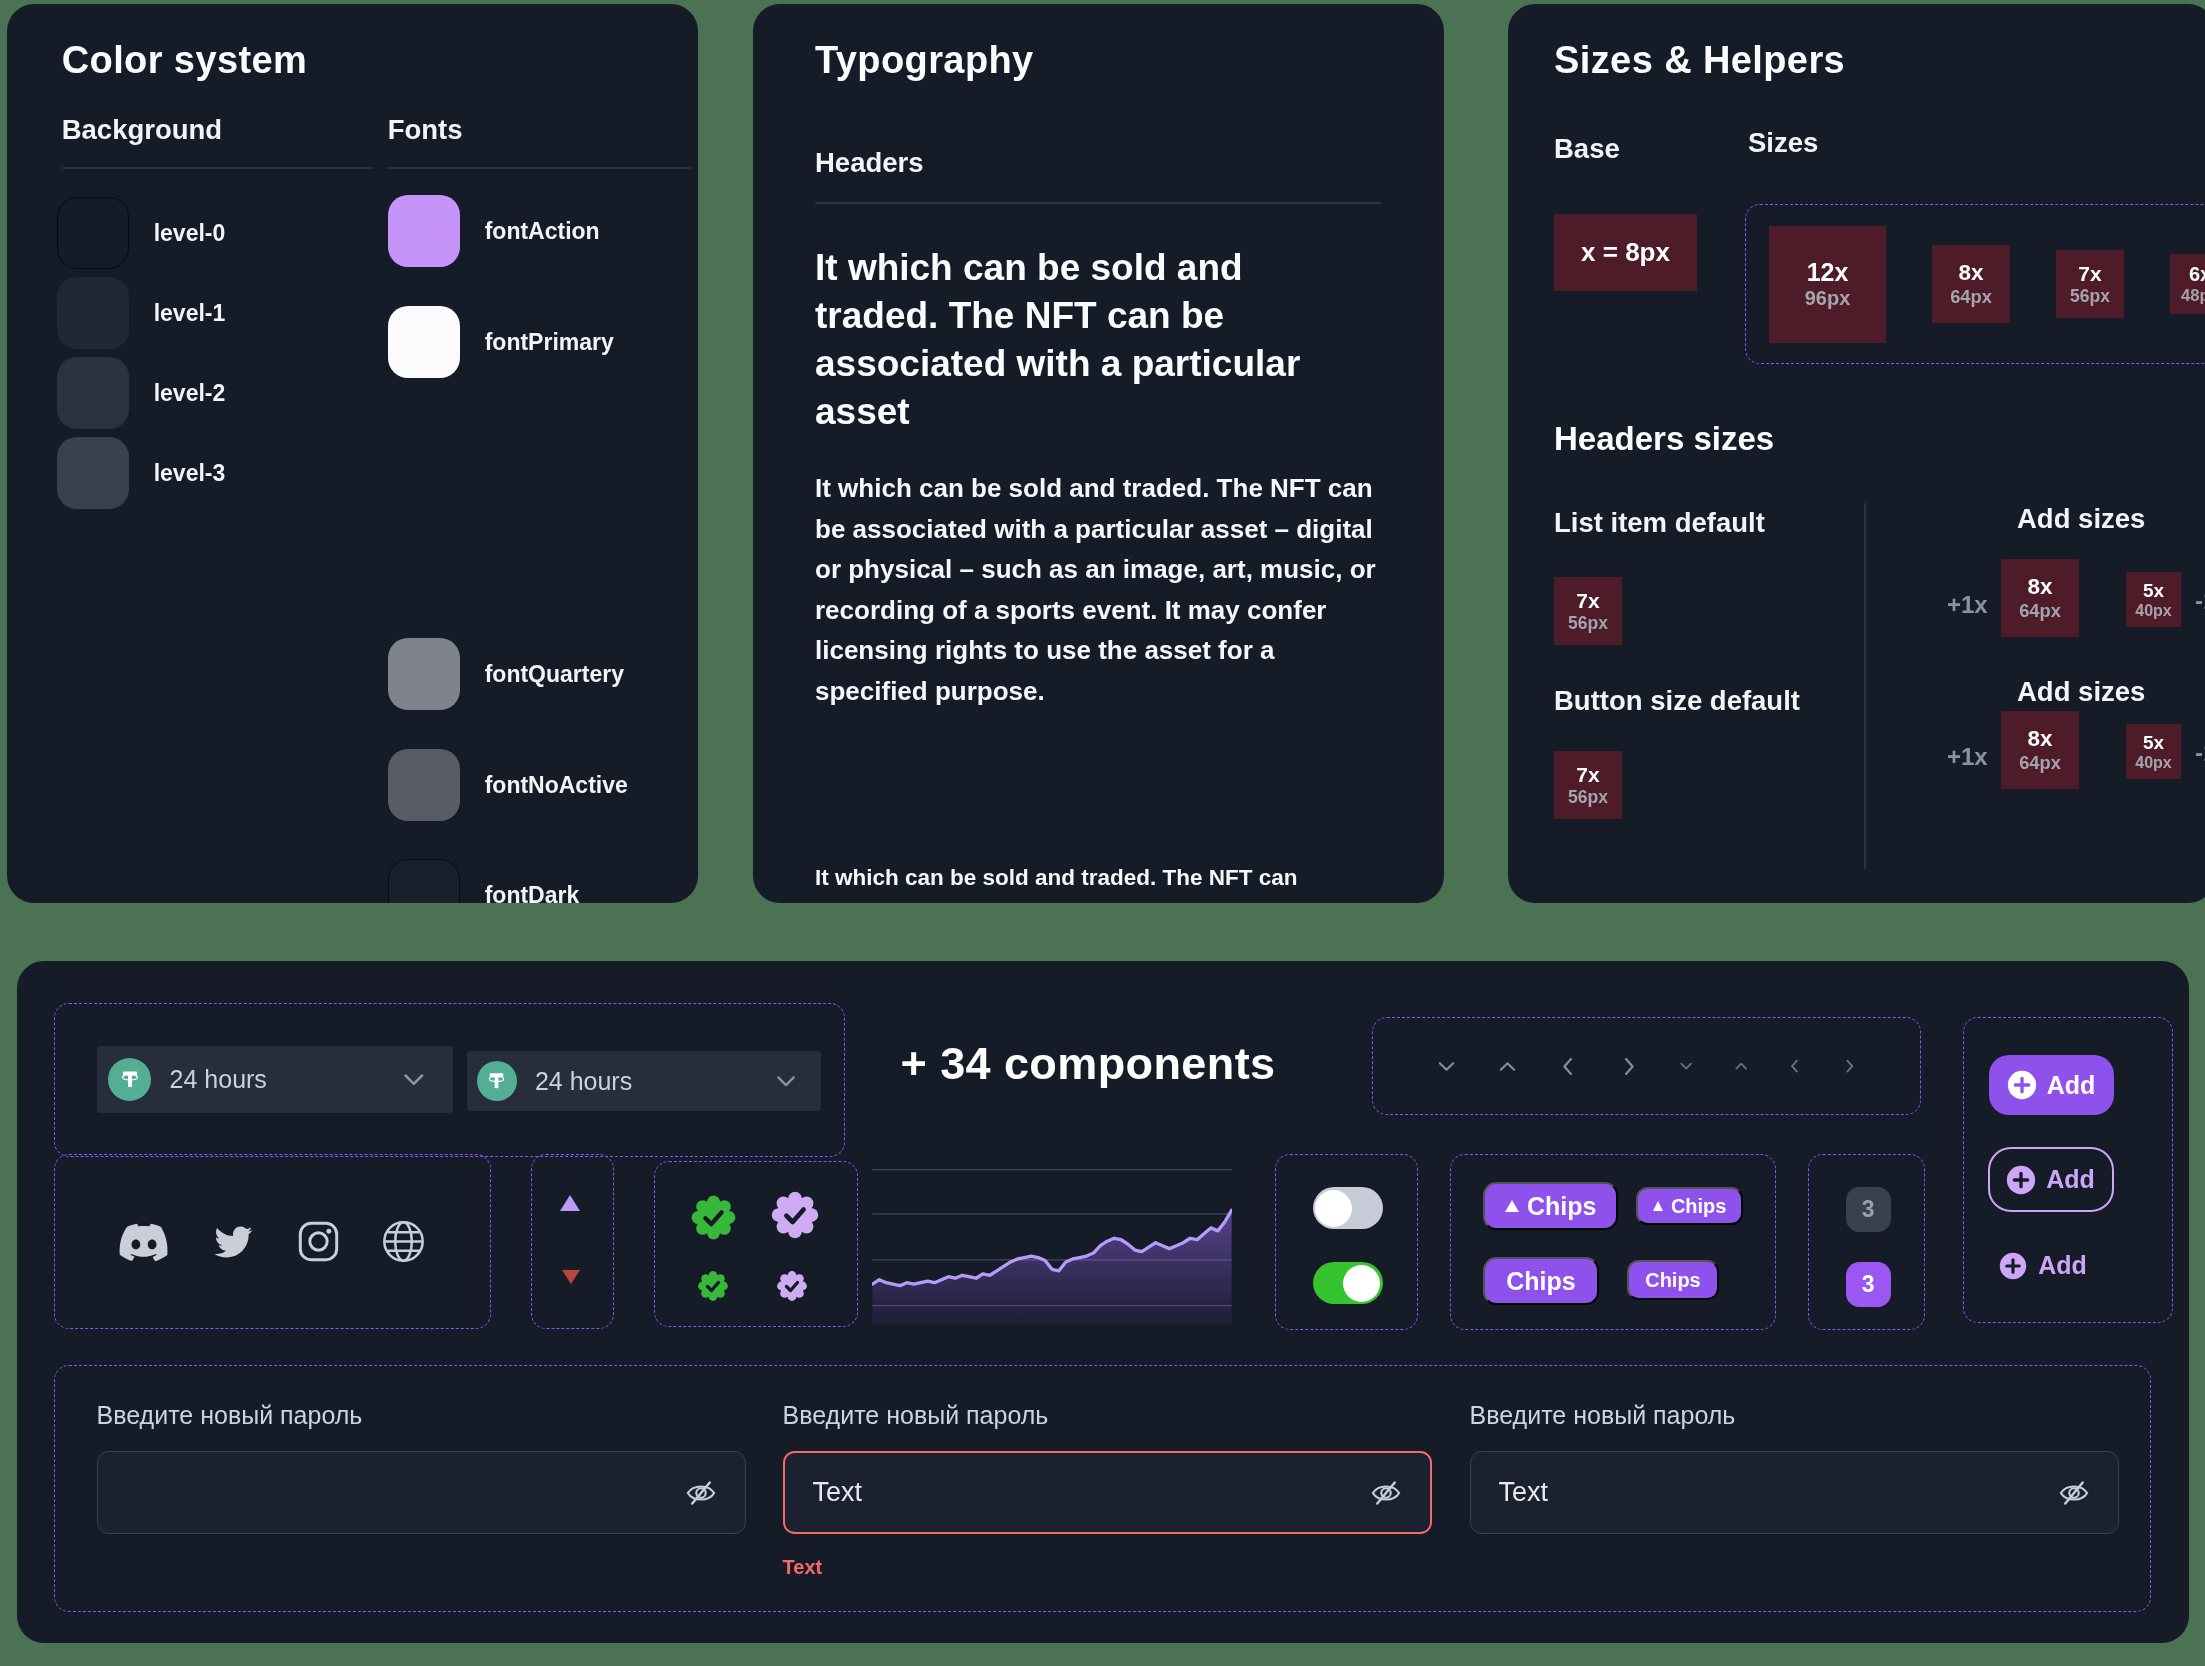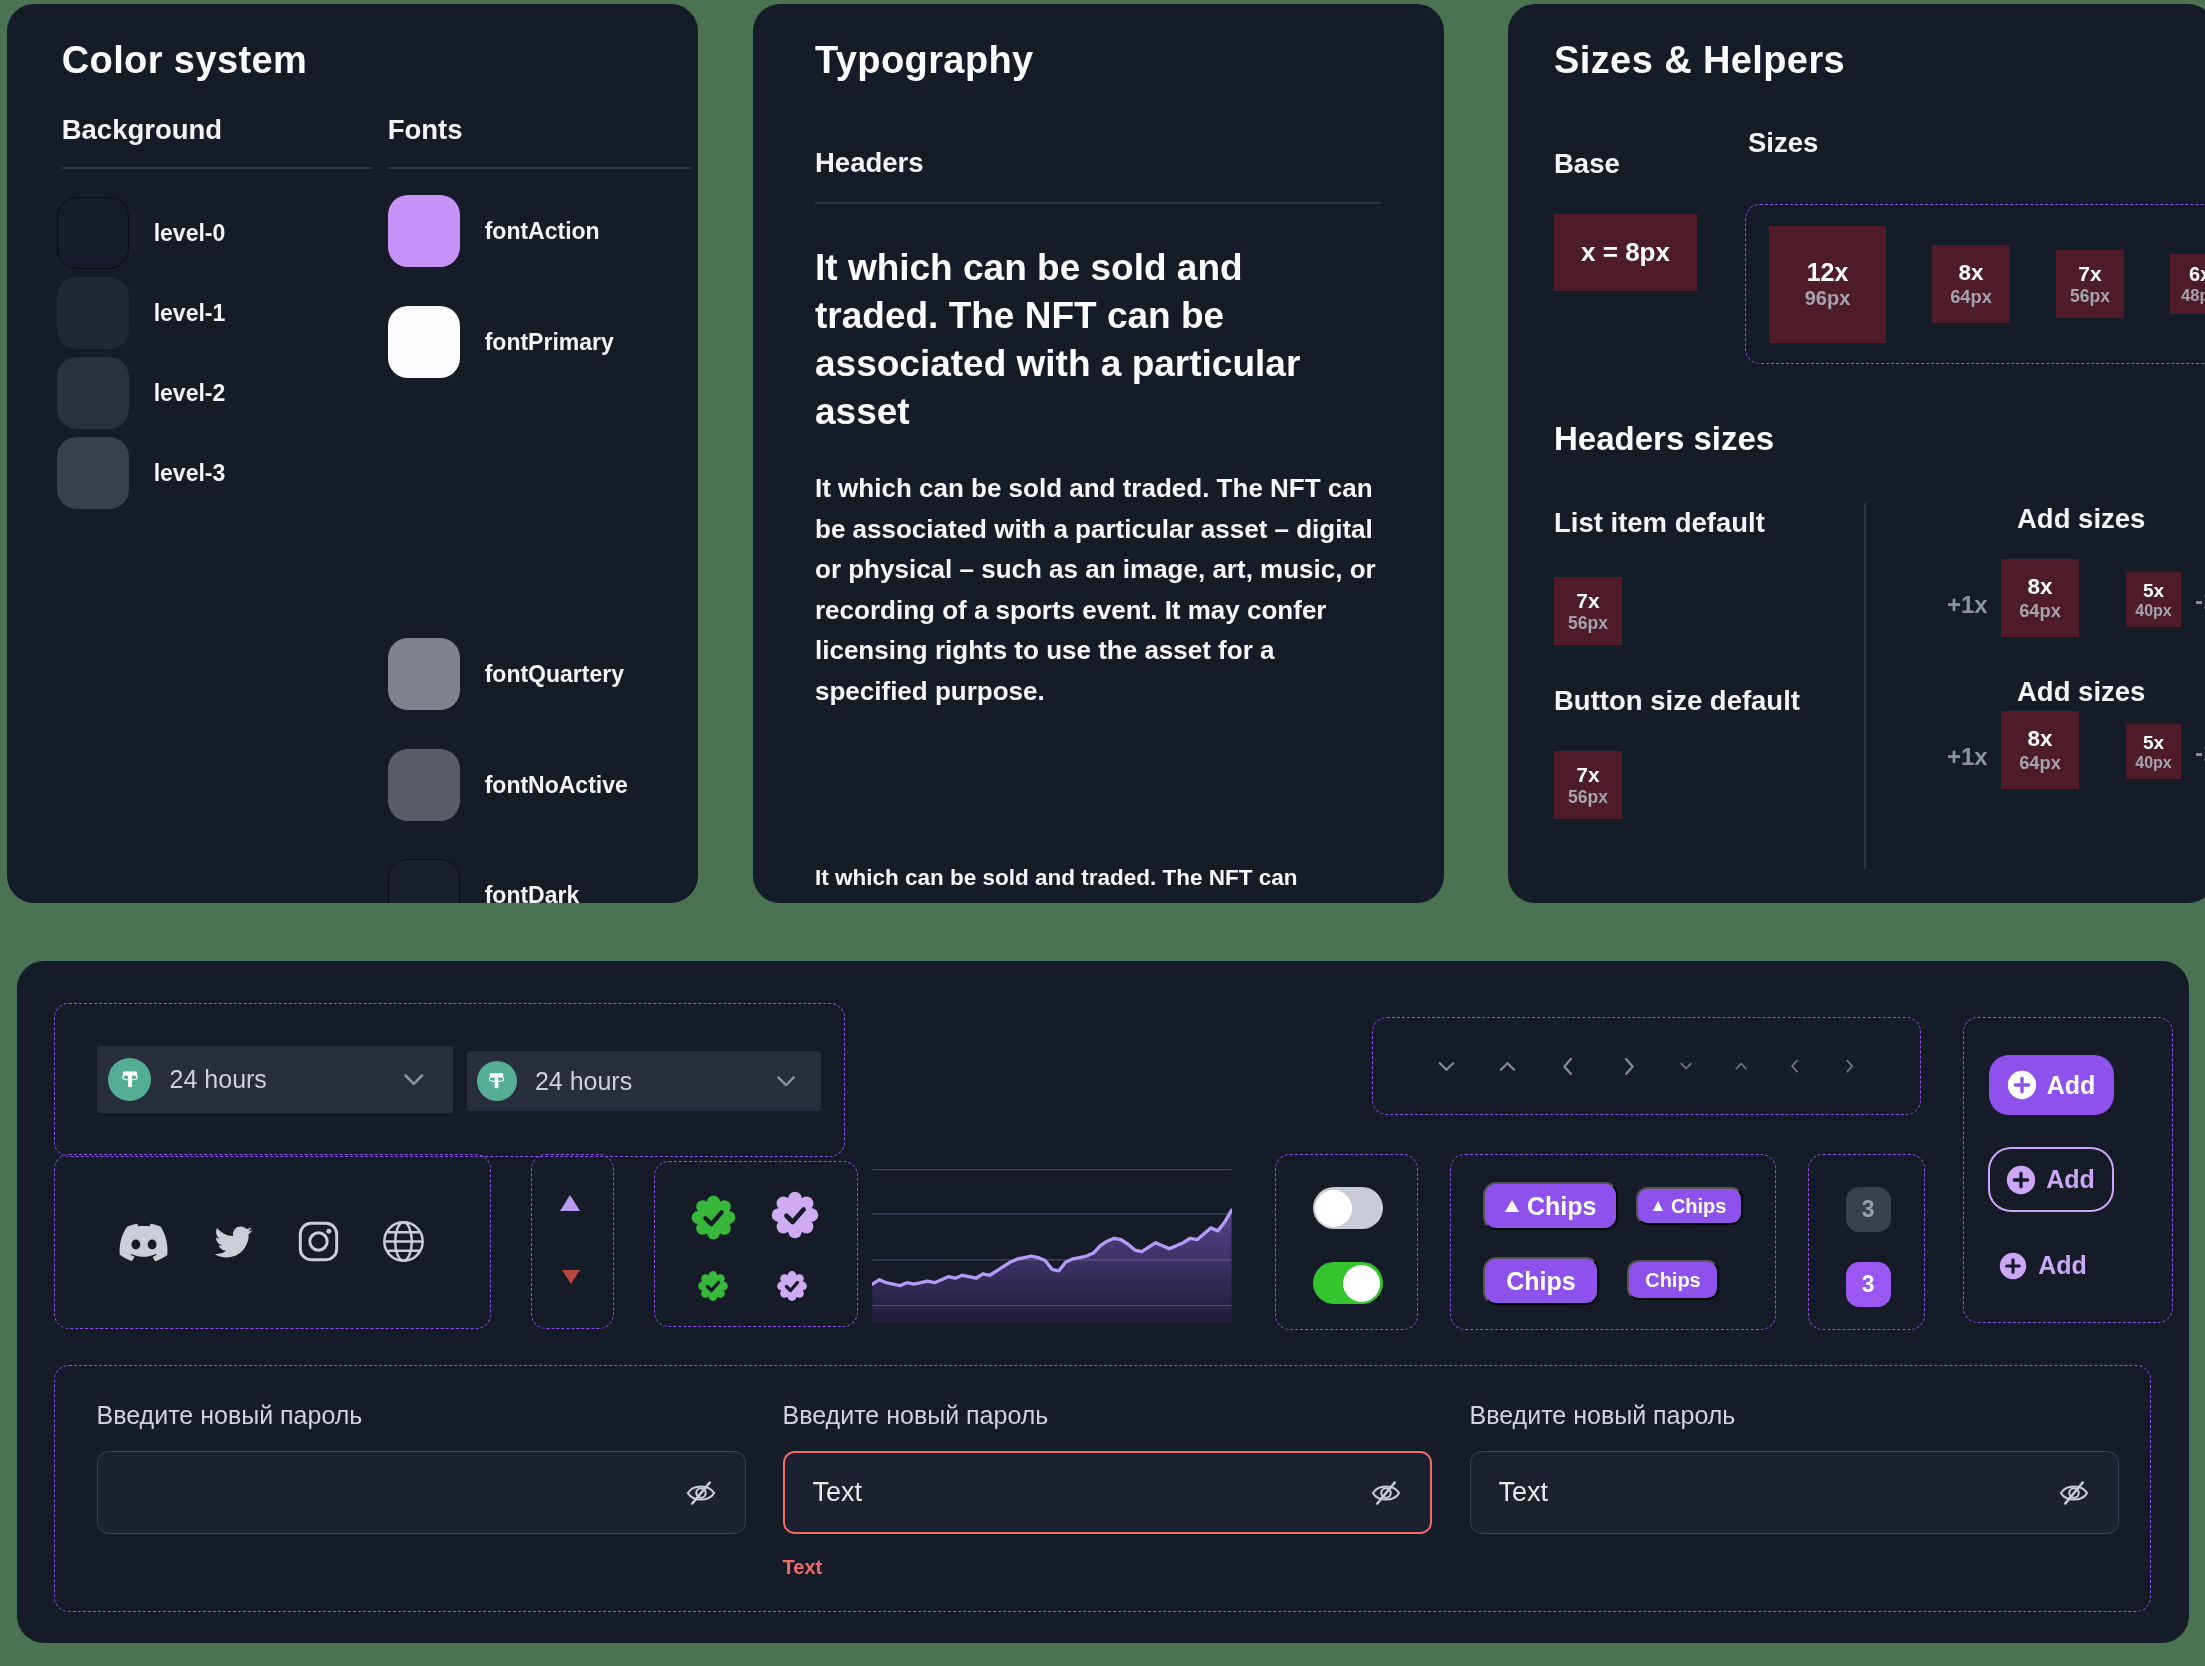--- a/index.html
+++ b/index.html
@@ -145,21 +145,21 @@
   <h2 class="abs section-title" style="left:62px; top:143px;">Headers</h2>
   <div class="abs divider" style="left:62px; top:198px; width:566px;"></div>
   <p class="abs typo-h" style="left:62px; top:240px;">It which can be sold and traded. The NFT can be associated with a particular asset</p>
   <p class="abs typo-body" style="left:62px; top:464px;">It which can be sold and traded. The NFT can be associated with a particular asset – digital or physical – such as an image, art, music, or recording of a sports event. It may confer licensing rights to use the asset for a specified purpose.</p>
   <p class="abs typo-small" style="left:62px; top:857px;">It which can be sold and traded. The NFT can</p>
 </section>
 
 <section class="panel" id="panel-sizes">
   <h1 class="abs panel-title" style="left:46px; top:35px;">Sizes &amp; Helpers</h1>
 
-  <h2 class="abs col-title" style="left:46px; top:144px;">Base</h2>
+  <h2 class="abs col-title" style="left:46px; top:129px;">Base</h2>
   <div class="abs base-box" style="left:46px; top:210px; width:143px; height:77px;">x = 8px</div>
 
   <h2 class="abs col-title" style="left:240px; top:123px;">Sizes</h2>
 
   <div class="dashed" style="left:237px; top:200px; width:499px; height:160px; display:flex; align-items:center; gap:46px; padding-left:23px;">
     <div class="size-box" style="width:117px; height:117px;">
       <span class="size-mult" style="font-size:25px;">12x</span>
       <span class="size-px" style="font-size:20px;">96px</span>
     </div>
     <div class="size-box" style="width:78px; height:78px;">
@@ -245,20 +245,21 @@
       </span>
       <span class="sel-label">24 hours</span>
       <span class="chev">
         <svg width="20" height="12.5" viewBox="0 0 26 16">
             <polyline points="3,3 13,13 23,3" fill="none" stroke="#8d93a0" stroke-width="3" stroke-linecap="round" stroke-linejoin="round"></polyline>
           </svg>
       </span>
     </div>
   </div>
 
+  <h1 class="abs components-heading" style="left:884px; top:77px;">+ 34 components</h1>
 
   <div class="dashed" style="left:1355px; top:56px; width:549px; height:98px; display:flex; align-items:center; justify-content:space-evenly; padding:0 25px;">
     <span>
         <svg width="25" height="25" viewBox="0 0 30 30">
           <polyline points="7,11 15,19 23,11" fill="none" stroke="#858b98" stroke-width="2.6" stroke-linecap="round" stroke-linejoin="round"></polyline>
         </svg>
       </span>
     <span>
         <svg width="25" height="25" viewBox="0 0 30 30">
           <polyline points="7,19 15,11 23,19" fill="none" stroke="#858b98" stroke-width="2.6" stroke-linecap="round" stroke-linejoin="round"></polyline>

